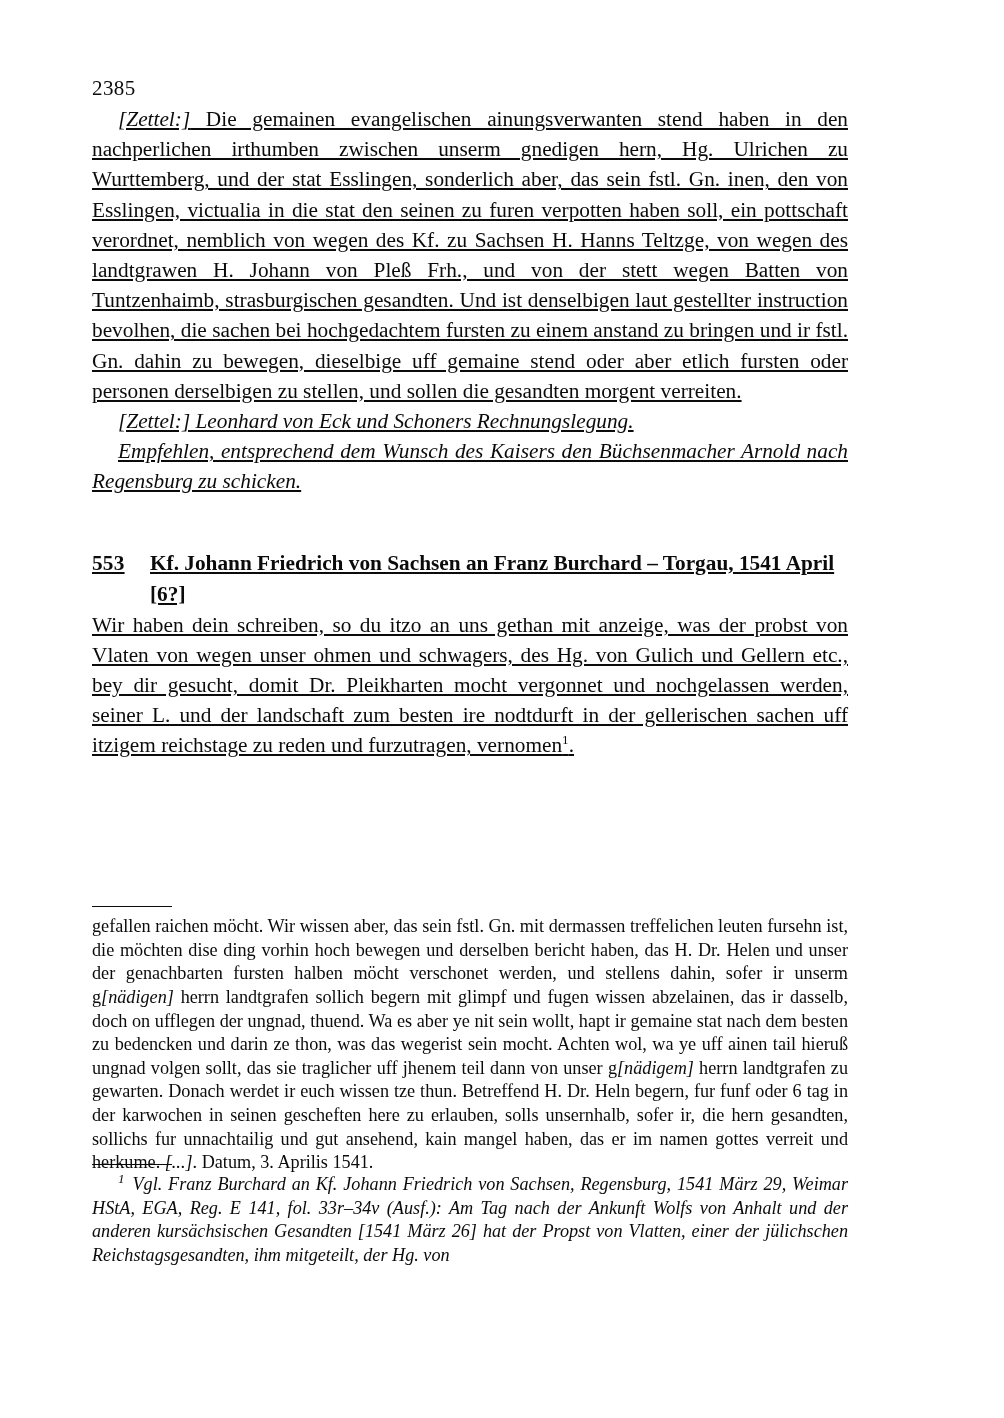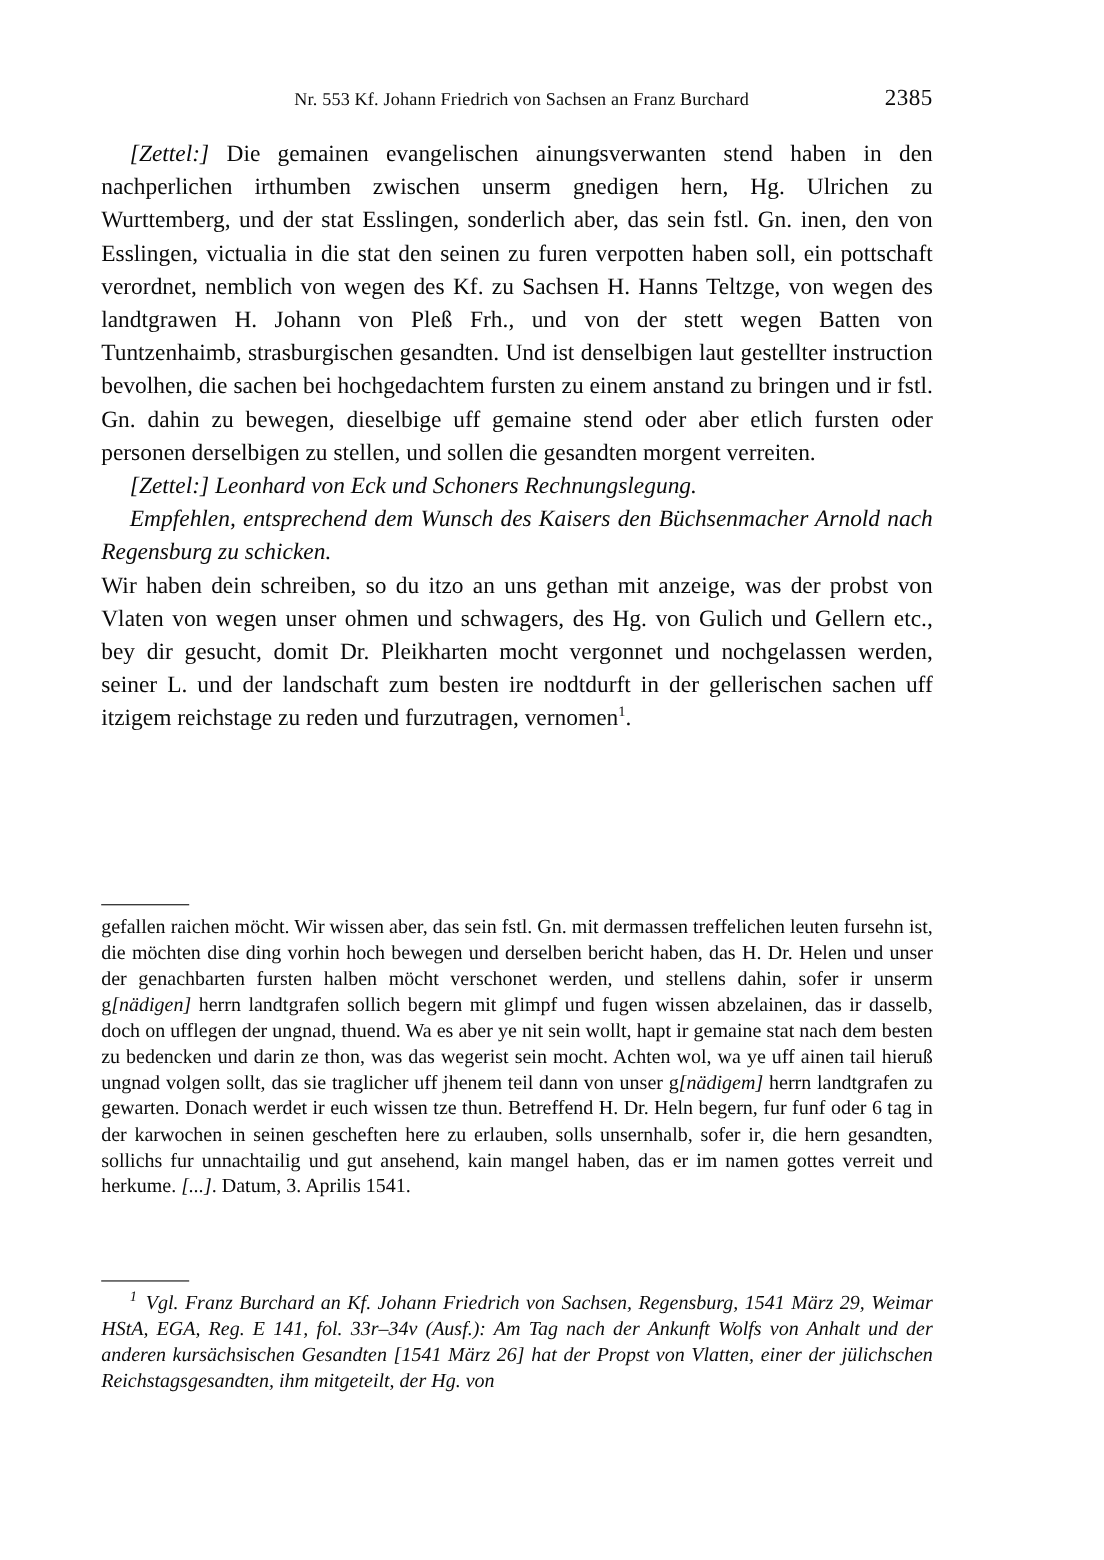--- a/index.html
+++ b/index.html
@@ -44,22 +44,23 @@
   .runhead .rh-folio {
     flex: 0 0 auto;
     font-size: 21px;
     letter-spacing: 0.4px;
   }
 
   
   .column {
     position: absolute;
     left: 92px;
-    top: 124px;
+    top: 104px;
     width: 756px;
+    text-decoration: underline;
   }
 
   p.body {
     margin: 0;
     font-size: 21.3px;
     line-height: 30.2px;
     text-align: justify;
     text-justify: inter-word;
     hyphens: none;
   }
@@ -123,41 +124,44 @@
   }
   p.fn.italic { font-style: italic; }
   .fn-num {
     font-size: 0.72em;
     vertical-align: super;
     line-height: 0;
     margin-right: 2px;
   }
   .fn-indent { display: inline-block; width: 26px; }
 
-  #fn-cont { top: 822px; }
+  #fn-cont { top: 906px; }
   #fn-one  { top: 1164px; }
 </style>
 </head>
 <body>
 
 <div class="page">
 
   <div class="runhead">
-    <span class="rh-title">Nr. 553 Kf. Johann Friedrich von Sachsen an Franz Burchard</span>
     <span class="rh-folio">2385</span>
   </div>
 
   <div class="column">
 
     <p class="body indent"><span class="ital">[Zettel:]</span><span> Die gemainen evangelischen ainungsverwanten stend haben in den nachperlichen irthumben zwischen unserm gnedigen hern, Hg. Ulrichen zu Wurttemberg, und der stat Esslingen, sonderlich aber, das sein fstl. Gn. inen, den von Esslingen, victualia in die stat den seinen zu furen verpotten haben soll, ein pottschaft verordnet, nemblich von wegen des Kf. zu Sachsen H. Hanns Teltzge, von wegen des landtgrawen H. Johann von Pleß Frh., und von der stett wegen Batten von Tuntzenhaimb, strasburgischen gesandten. Und ist denselbigen laut gestellter instruction bevolhen, die sachen bei hochgedachtem fursten zu einem anstand zu bringen und ir fstl. Gn. dahin zu bewegen, dieselbige uff gemaine stend oder aber etlich fursten oder personen derselbigen zu stellen, und sollen die gesandten morgent verreiten.</span></p>
 
     <p class="body indent italic">[Zettel:] Leonhard von Eck und Schoners Rechnungslegung.</p>
 
     <p class="body indent italic">Empfehlen, entsprechend dem Wunsch des Kaisers den Büchsenmacher Arnold nach Regensburg zu schicken.</p>
 
+    <div class="heading">
+      <span class="num">553</span>
+      <span class="ttl">Kf. Johann Friedrich von Sachsen an Franz Burchard – Torgau, 1541 April [6?]</span>
+    </div>
 
 
     <p class="body para-after-source"><span>Wir haben dein schreiben, so du itzo an uns gethan mit anzeige, was der probst von Vlaten von wegen unser ohmen und schwagers, des Hg. von Gulich und Gellern etc., bey dir gesucht, domit Dr. Pleikharten mocht vergonnet und nochgelassen werden, seiner L. und der landschaft zum besten ire nodtdurft in der gellerischen sachen uff itzigem reichstage zu reden und furzutragen, vernomen</span><sup class="fnref">1</sup><span>.</span></p>
 
   </div>
 
   <div class="fn-block" id="fn-cont">
     <div class="fn-rule"></div>
     <p class="fn"><span>gefallen raichen möcht. Wir wissen aber, das sein fstl. Gn. mit dermassen treffelichen leuten fursehn ist, die möchten dise ding vorhin hoch bewegen und derselben bericht haben, das H. Dr. Helen und unser der genachbarten fursten halben möcht verschonet werden, und stellens dahin, sofer ir unserm g</span><span class="ital">[nädigen]</span><span> herrn landtgrafen sollich begern mit glimpf und fugen wissen abzelainen, das ir dasselb, doch on ufflegen der ungnad, thuend. Wa es aber ye nit sein wollt, hapt ir gemaine stat nach dem besten zu bedencken und darin ze thon, was das wegerist sein mocht. Achten wol, wa ye uff ainen tail hieruß ungnad volgen sollt, das sie traglicher uff jhenem teil dann von unser g</span><span class="ital">[nädigem]</span><span> herrn landtgrafen zu gewarten. Donach werdet ir euch wissen tze thun. Betreffend H. Dr. Heln begern, fur funf oder 6 tag in der karwochen in seinen gescheften here zu erlauben, solls unsernhalb, sofer ir, die hern gesandten, sollichs fur unnachtailig und gut ansehend, kain mangel haben, das er im namen gottes verreit und herkume. </span><span class="ital">[...]</span><span>. Datum, 3. Aprilis 1541.</span></p>
   </div>

